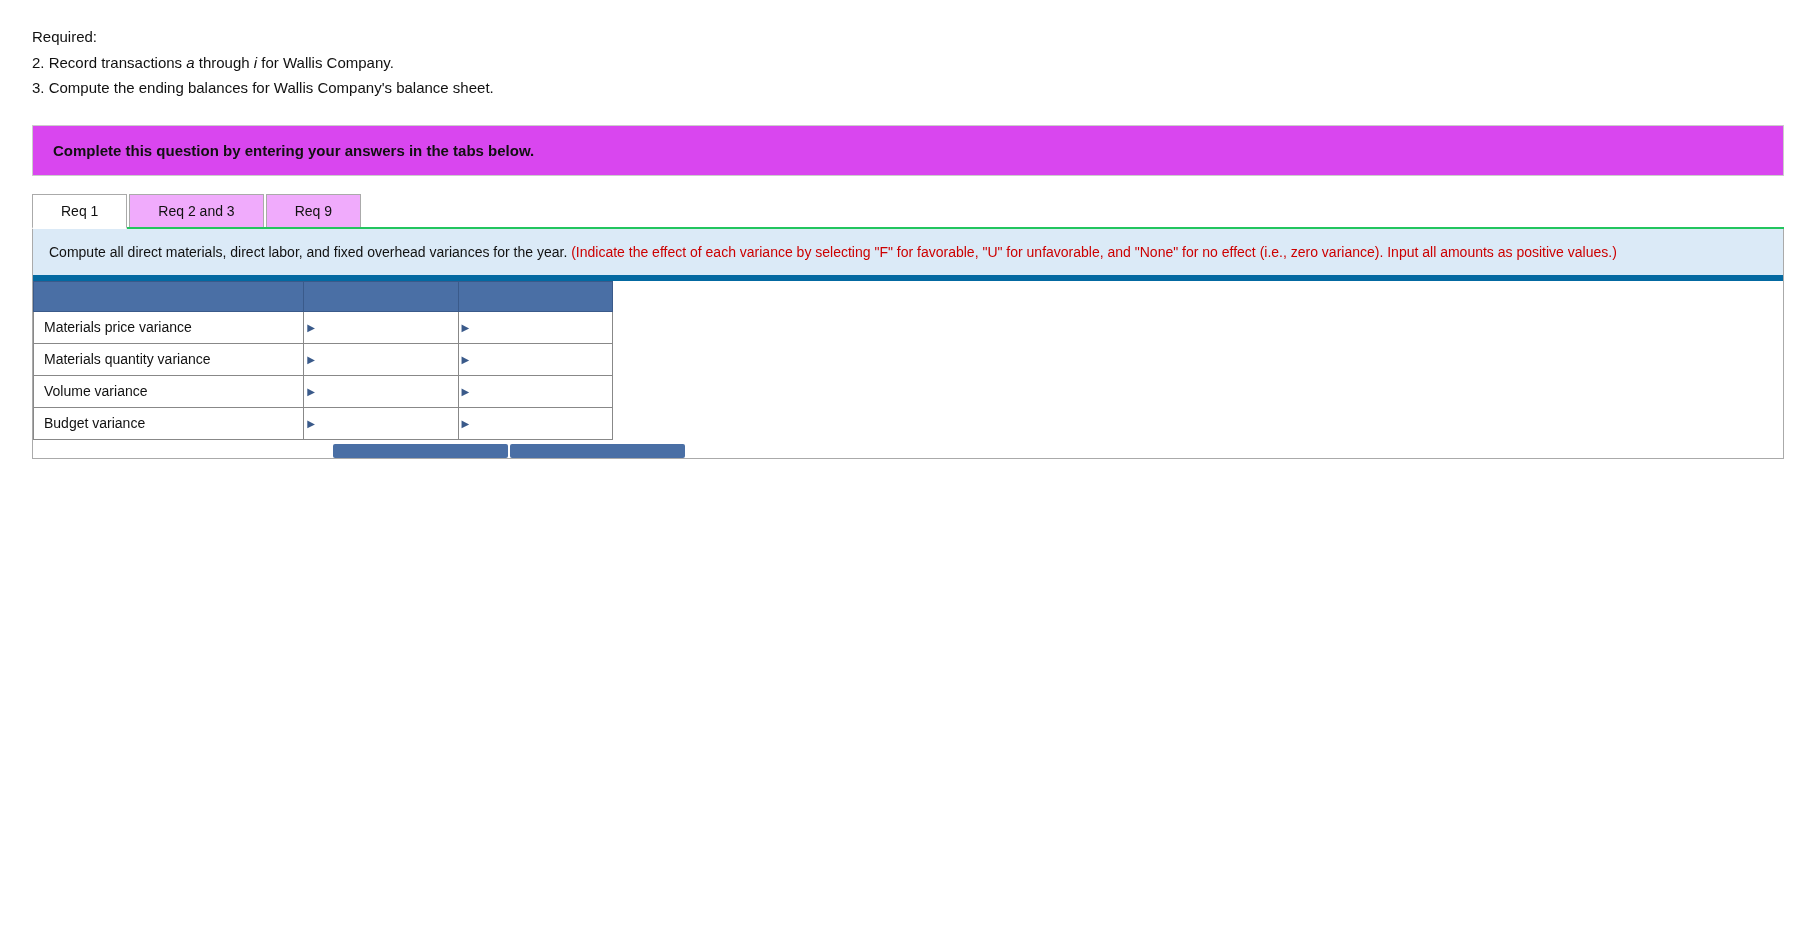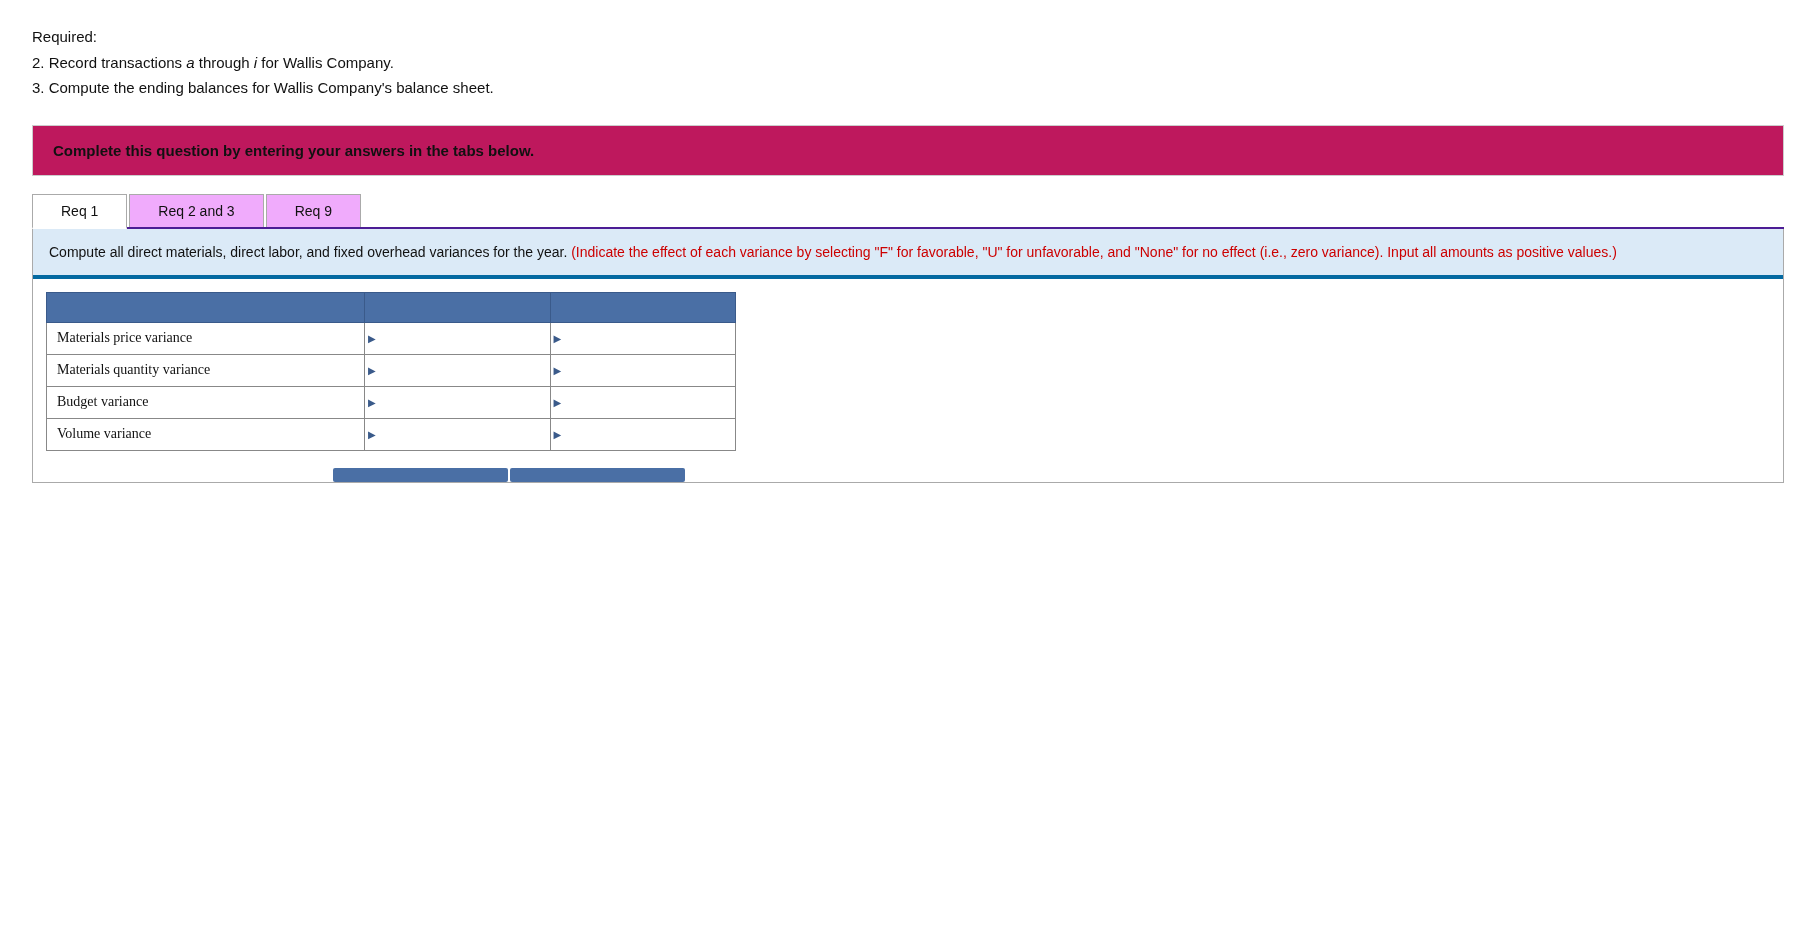--- a/index.html
+++ b/index.html
@@ -17,32 +17,32 @@
     .required-section {
       margin-bottom: 24px;
     }
     .required-section p {
       line-height: 1.7;
     }
     .required-section .bold {
       font-weight: normal;
     }
     .instruction-box {
-      background: #be185d;
+      background: #d946ef;
       padding: 16px 20px;
       margin-bottom: 18px;
       border: 1px solid #ccc;
     }
     .instruction-box span {
       font-weight: bold;
       font-size: 15px;
     }
     .tabs-container {
       display: flex;
-      border-bottom: 2px solid #4c1d95;
+      border-bottom: 2px solid #22c55e;
       margin-bottom: 0;
     }
     .tab {
       border: 1px solid #aaa;
       border-bottom: none;
       padding: 8px 28px;
       cursor: pointer;
       background: #f0abfc;
       font-size: 14px;
       margin-right: 2px;
@@ -58,33 +58,32 @@
     }
     .content-area {
       border: 1px solid #aaa;
       border-top: none;
     }
     .description-bar {
       background: #dbeaf7;
       padding: 12px 16px;
       font-size: 14px;
       line-height: 1.6;
-      border-bottom: 4px solid #0369a1;
+      border-bottom: 6px solid #0369a1;
     }
     .description-bar .red-text {
       color: #cc0000;
     }
     .table-container {
       padding: 0;
     }
     .variance-table {
-      width: 690px;
+      width: 580px;
       border-collapse: collapse;
-      margin: 13px;
-      font-family: Liberation Serif, serif;
+      margin: 0;
     }
     .variance-table .header-row td {
       background: #4a6fa5;
       height: 30px;
       border: 1px solid #3a5a8a;
     }
     .variance-table td {
       border: 1px solid #888;
       padding: 6px 10px;
       font-size: 14px;
@@ -173,26 +172,26 @@
           <td class="label-cell">Materials price variance</td>
           <td class="input-cell"></td>
           <td class="select-cell"></td>
         </tr>
         <tr>
           <td class="label-cell">Materials quantity variance</td>
           <td class="input-cell"></td>
           <td class="select-cell"></td>
         </tr>
         <tr>
+          <td class="label-cell">Volume variance</td>
+          <td class="input-cell"></td>
+          <td class="select-cell"></td>
+        </tr>
+        <tr>
           <td class="label-cell">Budget variance</td>
-          <td class="input-cell"></td>
-          <td class="select-cell"></td>
-        </tr>
-        <tr>
-          <td class="label-cell">Volume variance</td>
           <td class="input-cell"></td>
           <td class="select-cell"></td>
         </tr>
       </tbody>
     </table>
     <div class="scrollbar-area">
       <div style="width:300px;"></div>
       <div class="scrollbar-stub" style="width:175px; margin-right:2px;"></div>
       <div class="scrollbar-stub-light" style="width:175px; background:#4a6fa5;"></div>
     </div>

